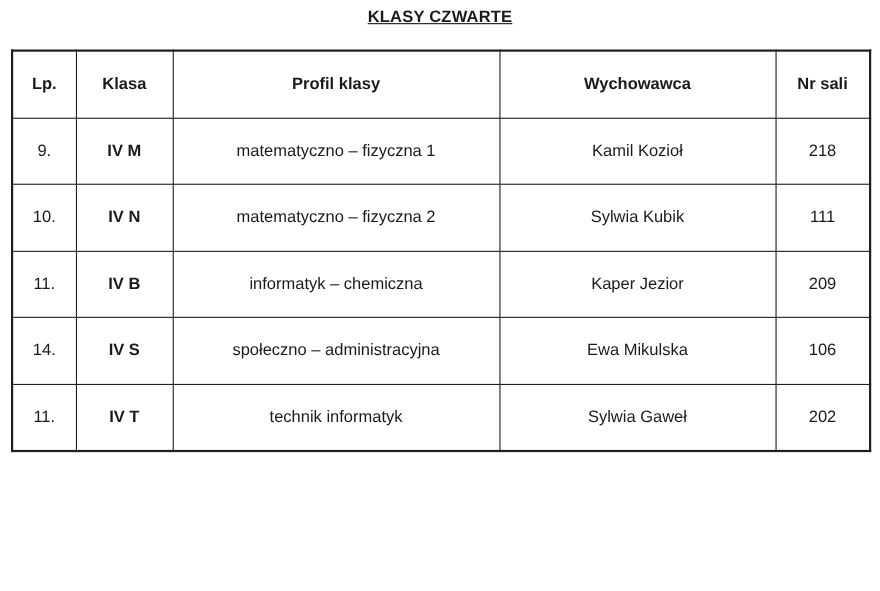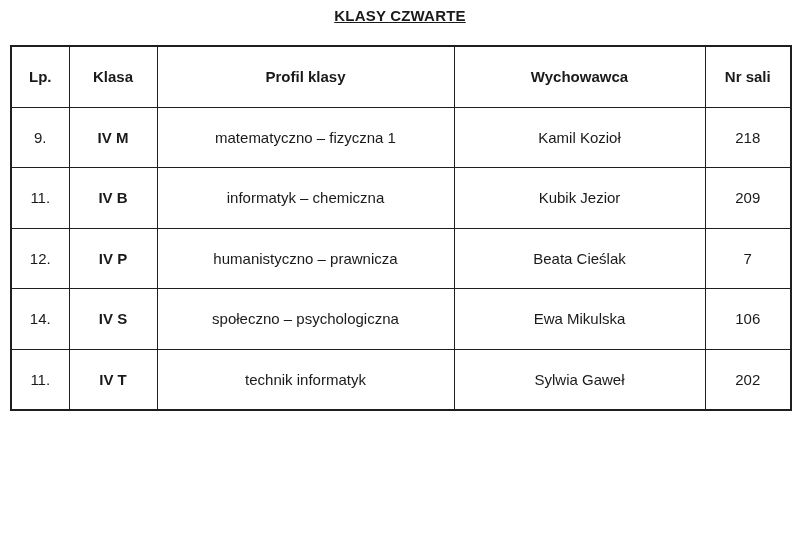--- a/index.html
+++ b/index.html
@@ -81,37 +81,37 @@
     </thead>
     <tbody>
       <tr>
         <td>9.</td>
         <td class="klasa">IV M</td>
         <td>matematyczno – fizyczna 1</td>
         <td>Kamil Kozioł</td>
         <td>218</td>
       </tr>
       <tr>
+        <td>10.</td>
+        <td class="klasa">IV N</td>
+        <td>matematyczno – fizyczna 2</td>
+        <td>Sylwia Kubik</td>
+        <td>111</td>
+      </tr>
+      <tr>
         <td>11.</td>
         <td class="klasa">IV B</td>
         <td>informatyk – chemiczna</td>
-        <td>Kubik Jezior</td>
+        <td>Kaper Jezior</td>
         <td>209</td>
-      </tr>
-      <tr>
-        <td>12.</td>
-        <td class="klasa">IV P</td>
-        <td>humanistyczno – prawnicza</td>
-        <td>Beata Cieślak</td>
-        <td>7</td>
       </tr>
       <tr>
         <td>14.</td>
         <td class="klasa">IV S</td>
-        <td>społeczno – psychologiczna</td>
+        <td>społeczno – administracyjna</td>
         <td>Ewa Mikulska</td>
         <td>106</td>
       </tr>
       <tr>
         <td>11.</td>
         <td class="klasa">IV T</td>
         <td>technik informatyk</td>
         <td>Sylwia Gaweł</td>
         <td>202</td>
       </tr>

